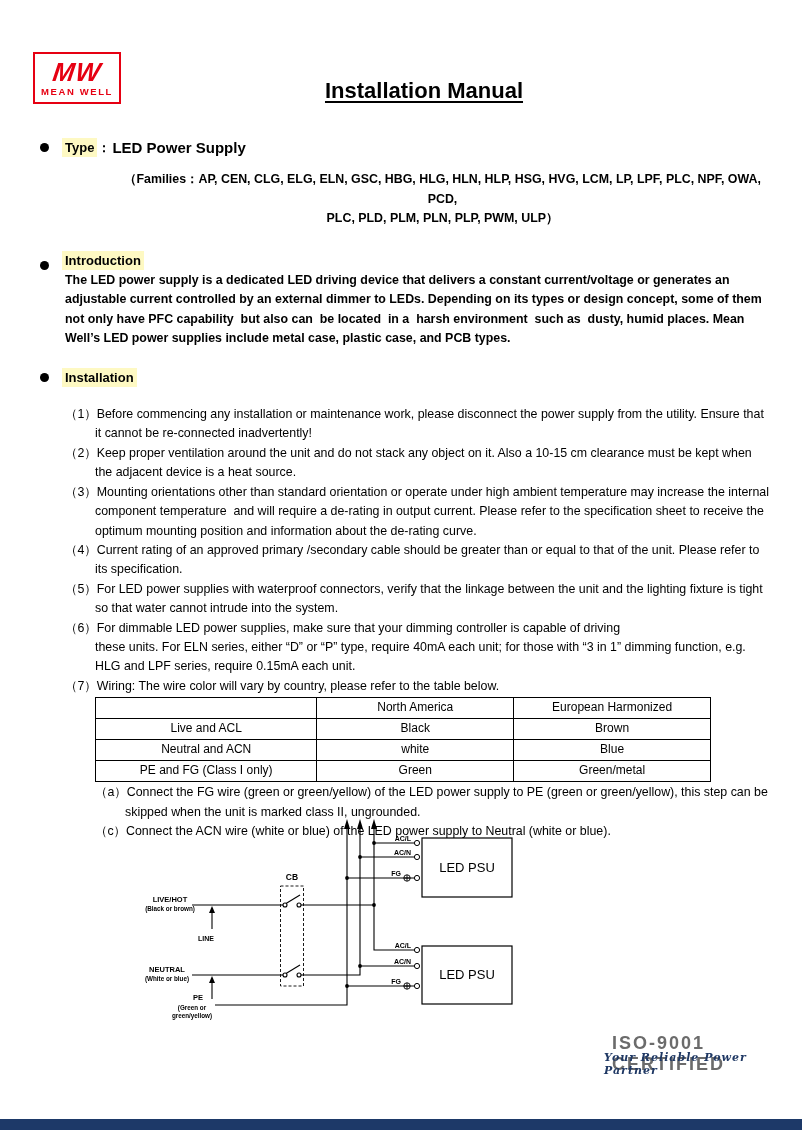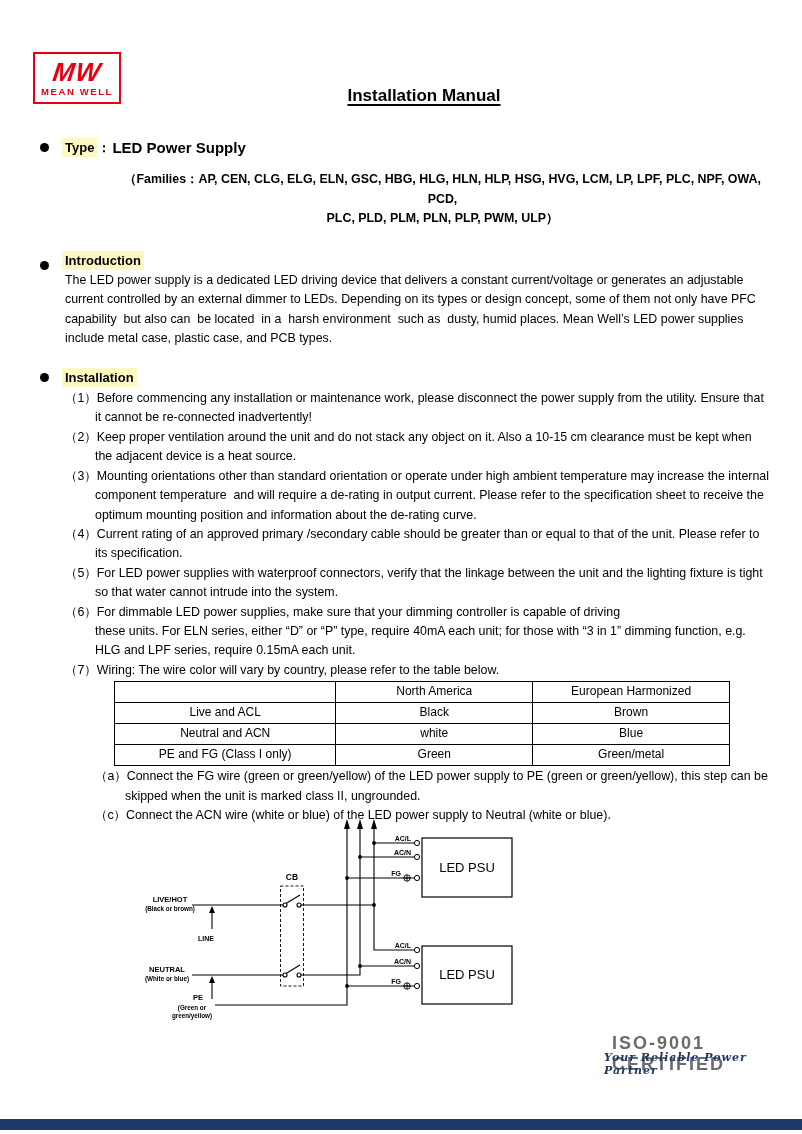--- a/index.html
+++ b/index.html
@@ -14,43 +14,43 @@
     position:absolute; left:33px; top:52px; width:88px; height:52px;
     border:2px solid #e60012; display:flex; flex-direction:column;
     align-items:center; justify-content:center; background:#fff;
   }
   .logo-mw {
     color:#e60012; font-weight:bold; font-style:italic; font-size:26px; line-height:26px;
     transform:skewX(-8deg); letter-spacing:1px;
   }
   .logo-name { color:#e60012; font-weight:bold; font-size:9.5px; letter-spacing:1.6px; margin-top:1px; }
   .title {
-    position:absolute; top:86px; left:0; width:100%; text-align:center; padding-left:46px;
-    font-size:17px; font-weight:bold; text-decoration:underline;
+    position:absolute; top:78px; left:0; width:100%; text-align:center; padding-left:46px;
+    font-size:22px; font-weight:bold; text-decoration:underline;
     text-decoration-thickness:2px; text-underline-offset:3px;
   }
 
   
   .content { position:absolute; left:40px; top:138px; width:730px; font-size:12.4px; line-height:19.4px; }
   .bullet { display:inline-block; flex:0 0 auto; width:9px; height:9px; border-radius:50%; background:#000; margin-right:13px; }
   .section-head { display:flex; align-items:center; }
   .hl { background:#fef9c3; padding:0 3px; }
   .head-sm { font-weight:bold; font-size:13px; }
   .type-line { display:flex; align-items:center; }
   .type-value { font-weight:bold; font-size:15px; margin-left:2px; }
   .families { text-align:center; margin-left:75px; font-weight:bold; margin-top:13px; }
   .mt-intro { margin-top:22px;align-items:flex-end; }
   .mt-install { margin-top:19px;text-align:center; }
-  .para { margin-left:25px; margin-top:1px; white-space:pre-wrap; }
-  .items { margin-top:2px; }
+  .para { margin-left:25px; margin-top:1px; white-space:pre-wrap;font-weight:bold; }
+  .items { margin-top:18px; }
   .inst-item { margin-left:25px; padding-left:30px; text-indent:-30px; }
   .inst-text { white-space:pre-wrap; }
 
   table.wiring-table {
-    border-collapse:collapse; margin-left:74px; width:616px; font-size:12px; margin-top:1px;
+    border-collapse:collapse; margin-left:55px; width:616px; font-size:12px; margin-top:1px;
   }
   table.wiring-table td {
     border:1px solid #000; text-align:center; vertical-align:middle; height:21px; padding:0 4px;
   }
   td.col-label { width:36%; }
   td.col-na   { width:32%; }
   td.col-eu   { width:32%; }
 
   .sub-steps { margin-top:1px; }
   .sub-item { margin-left:55px; padding-left:30px; text-indent:-30px; }

